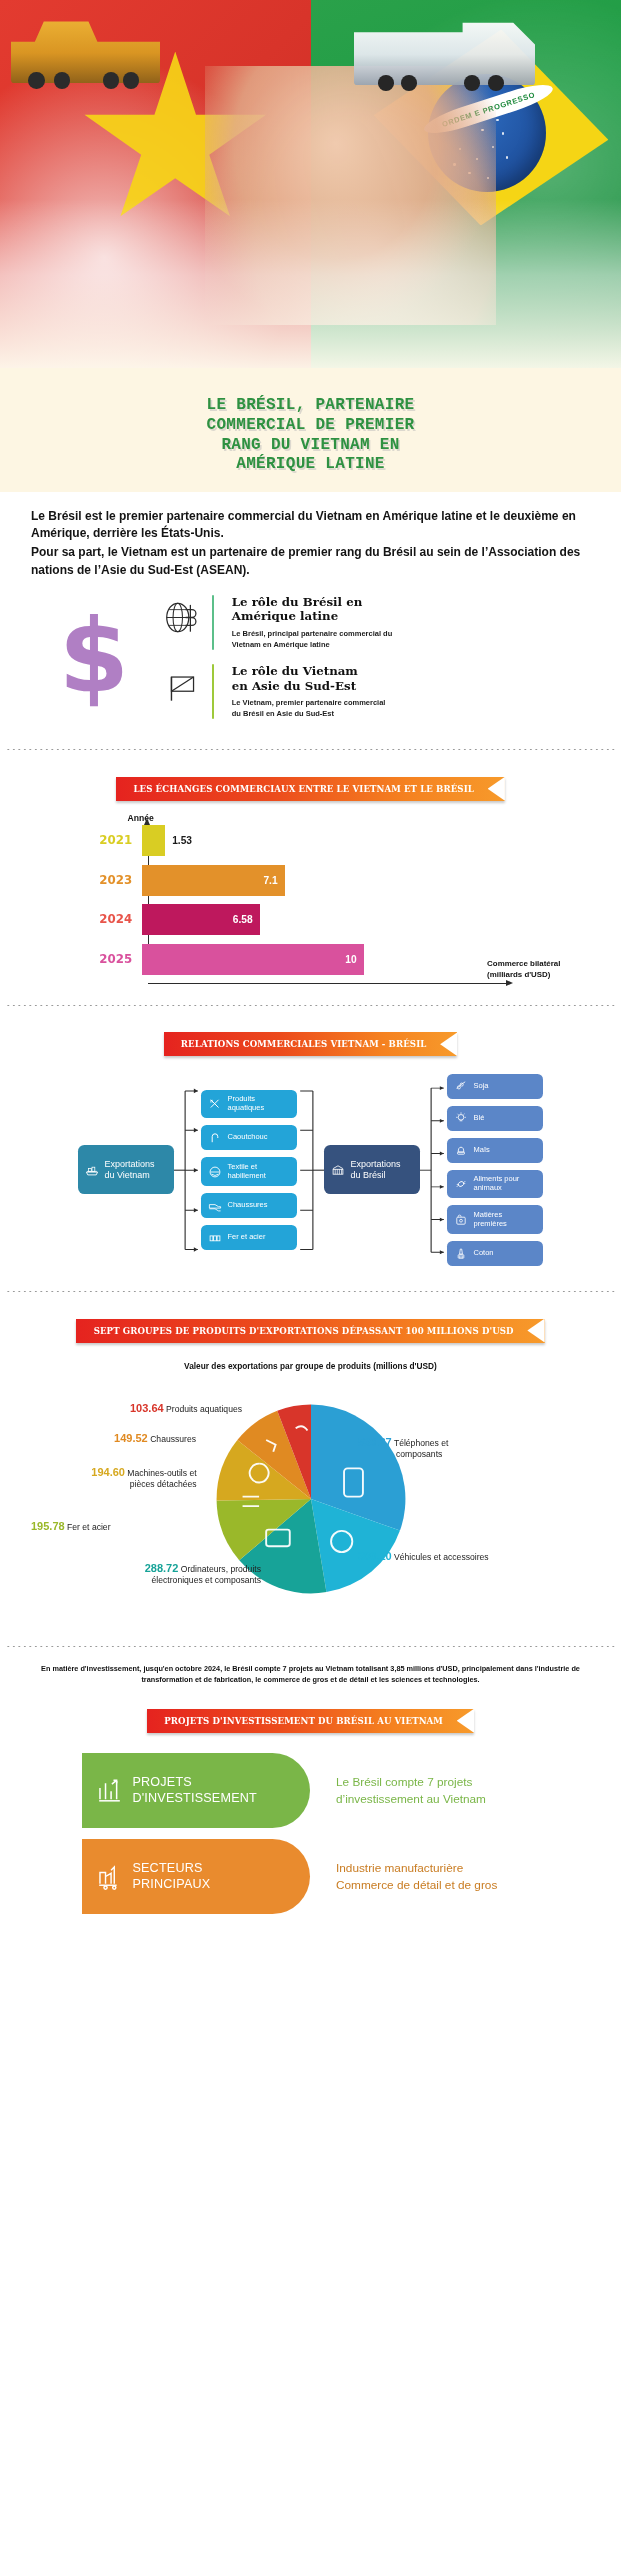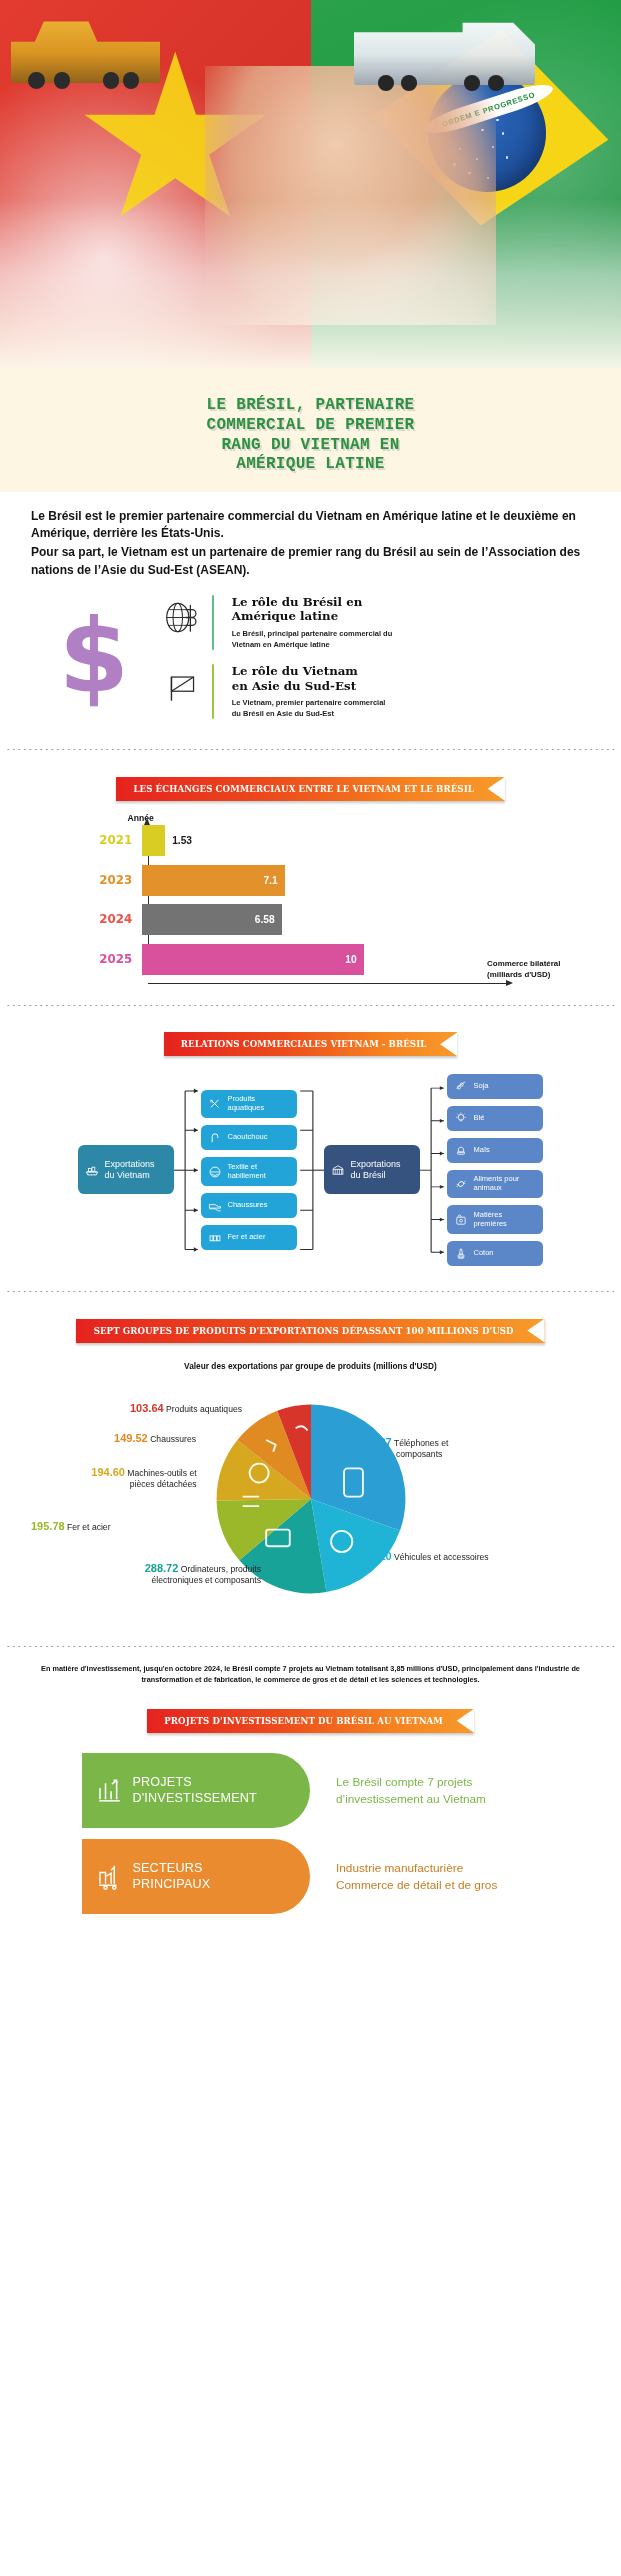--- a/index.html
+++ b/index.html
@@ -428,21 +428,21 @@
         <div class="bar-track">
           <div class="bar" style="width:143px;background:#e3912a">
             <span>7.1</span>
           </div>
         </div>
       </div>
 
       <div class="bar-row">
         <div class="bar-label" style="color:#e8544a">2024</div>
         <div class="bar-track">
-          <div class="bar" style="width:140px;background:#737373">
+          <div class="bar" style="width:118px;background:#be185d">
             <span>6.58</span>
           </div>
         </div>
       </div>
 
       <div class="bar-row">
         <div class="bar-label" style="color:#d9519d">2025</div>
         <div class="bar-track">
           <div class="bar" style="width:222px;background:#d9519d">
             <span>10</span>

